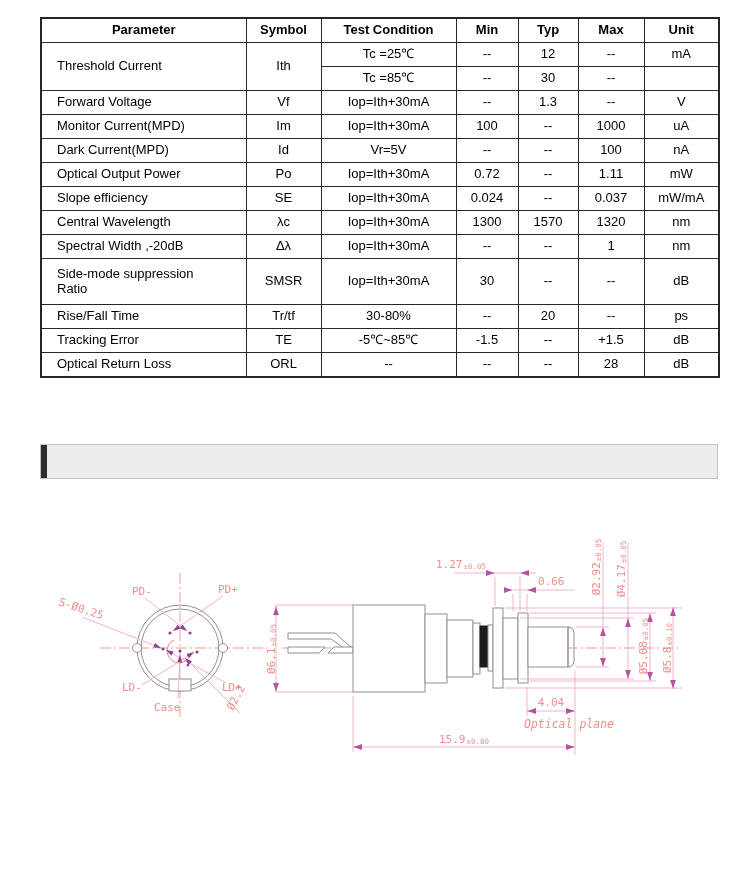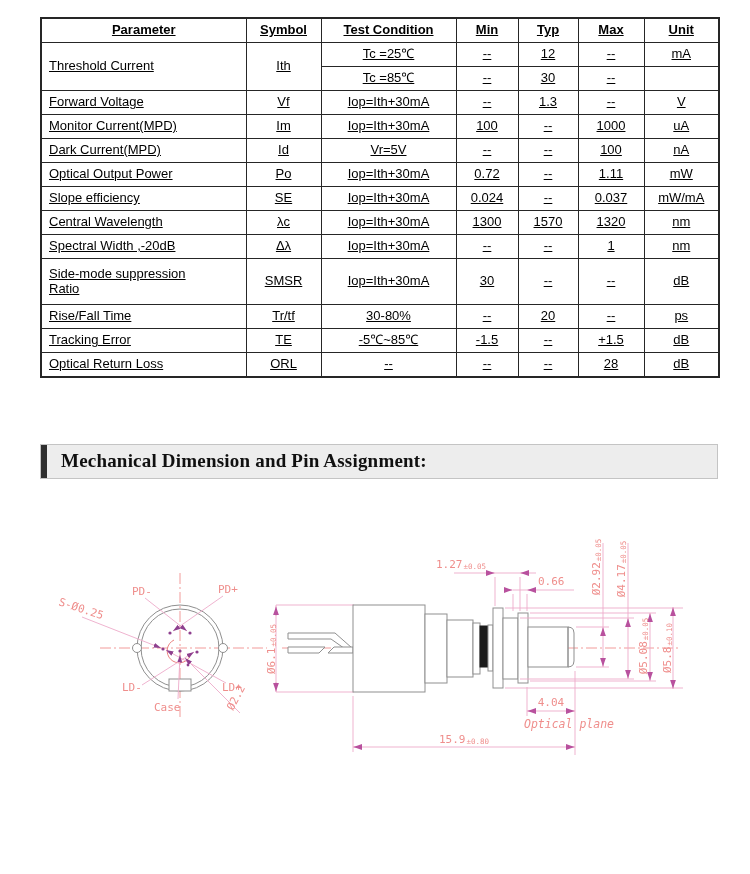--- a/index.html
+++ b/index.html
@@ -2,26 +2,26 @@
 <html><head>
 <meta charset="utf-8">
 <style>
   html,body{margin:0;padding:0;}
   body{width:750px;height:874px;background:#ffffff;position:relative;
        font-family:"Liberation Sans",sans-serif;}
 
   
   table.spec{position:absolute;left:40px;top:17px;width:678px;
              border-collapse:collapse;table-layout:fixed;
-             font-size:13px;color:#000;border:2px solid #262626;text-decoration:underline;}
+             font-size:13px;color:#000;border:2px solid #262626;}
   table.spec th, table.spec td{border:1px solid #262626;text-align:center;
              padding:0 2px;height:23px;line-height:1.15;white-space:pre-line;
              overflow:hidden;}
   table.spec th{font-weight:bold;font-size:13px;background:#fff;}
-  table.spec td.pl{text-align:left;padding-left:7px;}
+  table.spec td.pl{text-align:left;padding-left:15px;}
 
   
   .section-bar{position:absolute;left:40px;top:444px;width:678px;height:35px;
                background:#ededed;border:1px solid #c4c4c4;box-sizing:border-box;}
   .accent{position:absolute;left:0;top:0;width:6px;height:100%;background:#2e2e2e;}
   .section-title{position:absolute;left:20px;top:50%;transform:translateY(-53%);
                font-family:"Liberation Serif",serif;font-size:19px;font-weight:600;
                color:#101010;letter-spacing:.2px;white-space:nowrap;}
 
   
@@ -176,21 +176,20 @@
         <td>--</td>
         <td>--</td>
         <td>28</td>
         <td>dB</td>
       </tr>
     </tbody>
 </table>
 
 <div class="section-bar">
   <div class="accent"></div>
-  <span class="section-title">Mechanical Dimension and Pin Assignment:</span>
 </div>
 
 <svg class="drawing" width="700" height="290" viewBox="0 0 700 290">
   <defs>
     <marker id="am" markerWidth="9" markerHeight="7" refX="8.5" refY="3.5" orient="auto" markerUnits="userSpaceOnUse">
       <path d="M0,0.6 L8.5,3.5 L0,6.4 Z" fill="#b8519e"></path>
     </marker>
     <marker id="ap" markerWidth="8" markerHeight="6" refX="7.5" refY="3" orient="auto" markerUnits="userSpaceOnUse">
       <path d="M0,0.5 L7.5,3 L0,5.5 Z" fill="#8e3f8e"></path>
     </marker>

